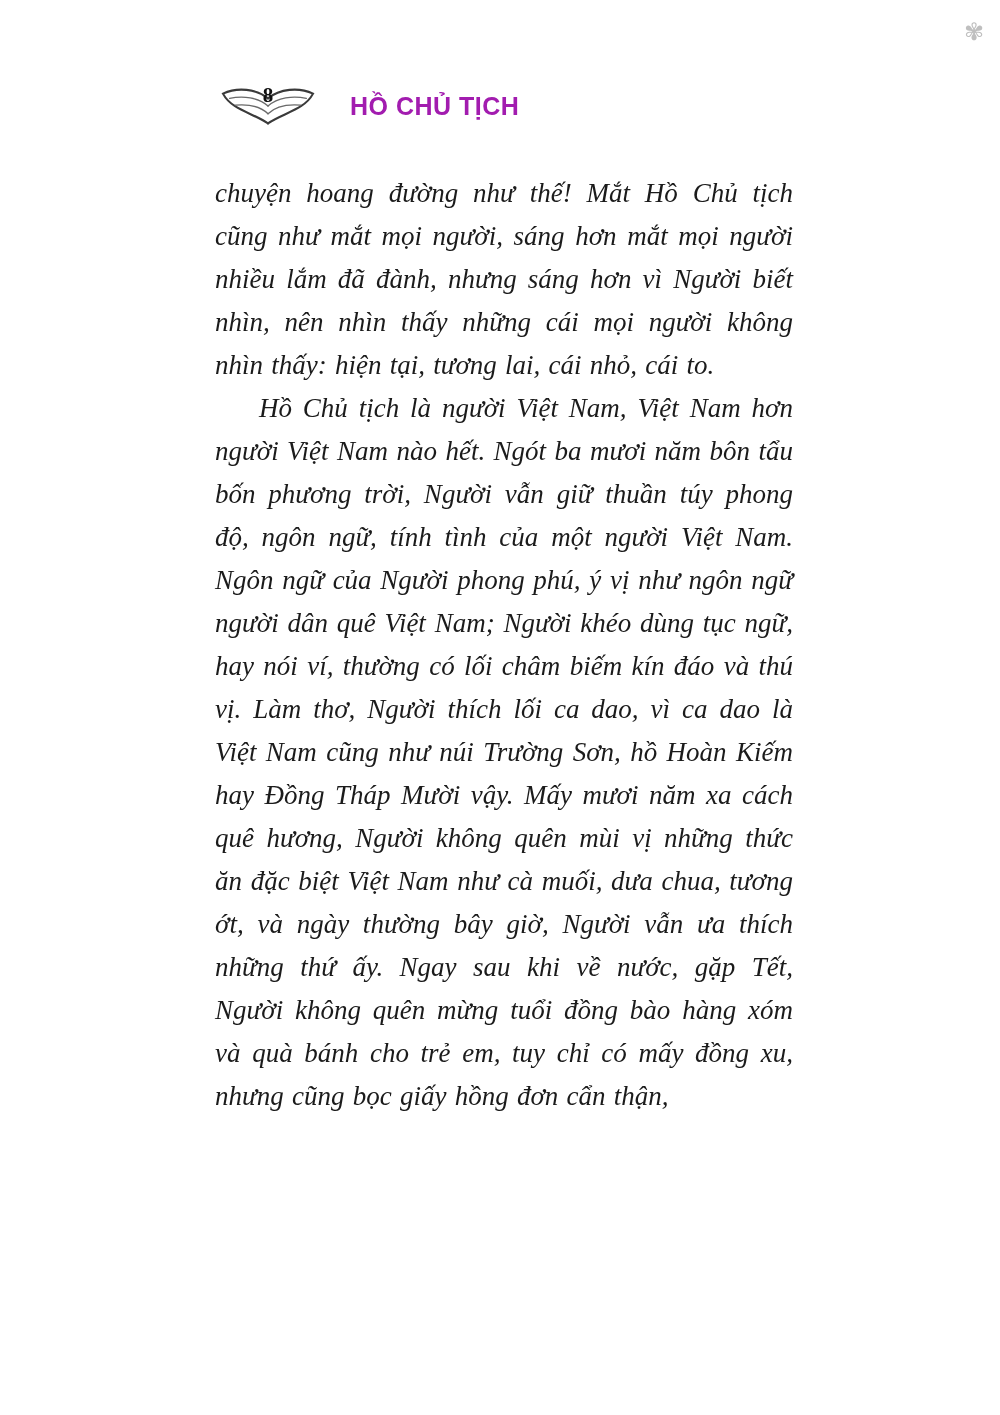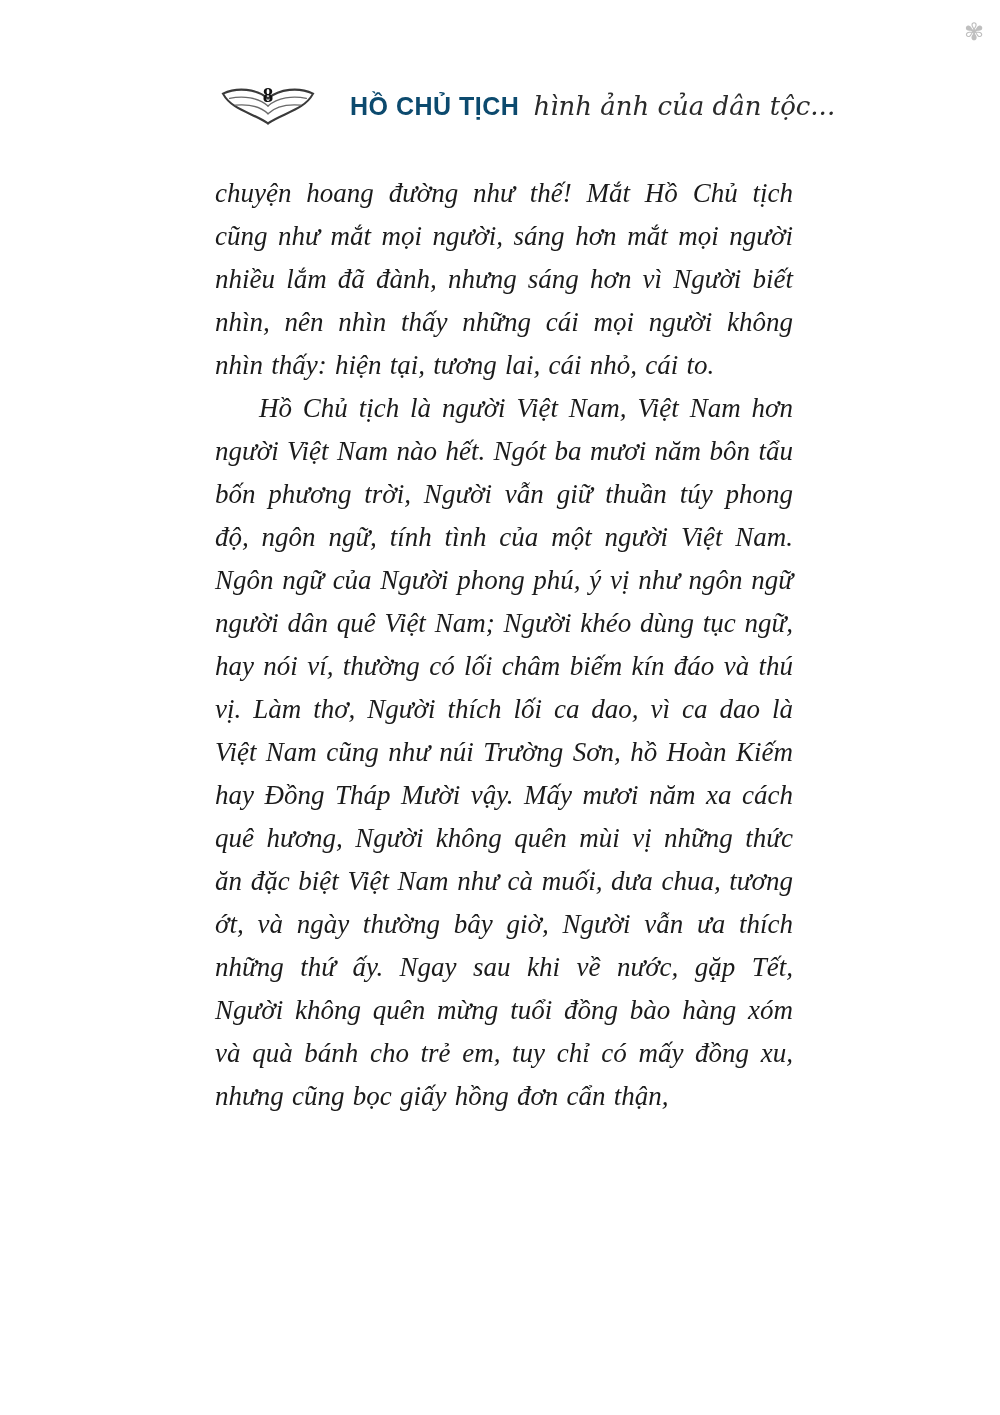--- a/index.html
+++ b/index.html
@@ -58,21 +58,21 @@
     margin-left: 34px;
     display: flex;
     align-items: baseline;
     white-space: nowrap;
   }
   .title-bold {
     font-family: "Liberation Sans", sans-serif;
     font-weight: bold;
     font-size: 25px;
     letter-spacing: 0.5px;
-    color: #0c4a6e;
+    color: #a21caf;
   }
   .title-script {
     margin-left: 14px;
     font-family: "DejaVu Serif", serif;
     font-style: italic;
     font-size: 26px;
     color: #2a2a2a;
   }
   .body-text {
     position: absolute;
@@ -113,21 +113,20 @@
           <path d="M50 22 C 60 13, 76 11, 90 14"></path>
           <path d="M50 30 C 42 22, 28 20, 16 21"></path>
           <path d="M50 30 C 58 22, 72 20, 84 21"></path>
         </g>
       </svg>
       <span class="page-number">8</span>
     </div>
 
     <div class="titles">
       <span class="title-bold">HỒ CHỦ TỊCH</span>
-      <span class="title-script">hình ảnh của dân tộc...</span>
     </div>
 
   </div>
 
   <div class="body-text">
     <p>chuyện hoang đường như thế! Mắt Hồ Chủ tịch cũng như mắt mọi người, sáng hơn mắt mọi người nhiều lắm đã đành, nhưng sáng hơn vì Người biết nhìn, nên nhìn thấy những cái mọi người không nhìn thấy: hiện tại, tương lai, cái nhỏ, cái to.</p>
     <p class="indent">Hồ Chủ tịch là người Việt Nam, Việt Nam hơn người Việt Nam nào hết. Ngót ba mươi năm bôn tẩu bốn phương trời, Người vẫn giữ thuần túy phong độ, ngôn ngữ, tính tình của một người Việt Nam. Ngôn ngữ của Người phong phú, ý vị như ngôn ngữ người dân quê Việt Nam; Người khéo dùng tục ngữ, hay nói ví, thường có lối châm biếm kín đáo và thú vị. Làm thơ, Người thích lối ca dao, vì ca dao là Việt Nam cũng như núi Trường Sơn, hồ Hoàn Kiếm hay Đồng Tháp Mười vậy. Mấy mươi năm xa cách quê hương, Người không quên mùi vị những thức ăn đặc biệt Việt Nam như cà muối, dưa chua, tương ớt, và ngày thường bây giờ, Người vẫn ưa thích những thứ ấy. Ngay sau khi về nước, gặp Tết, Người không quên mừng tuổi đồng bào hàng xóm và quà bánh cho trẻ em, tuy chỉ có mấy đồng xu, nhưng cũng bọc giấy hồng đơn cẩn thận,</p>
   </div>
 
 </div>

